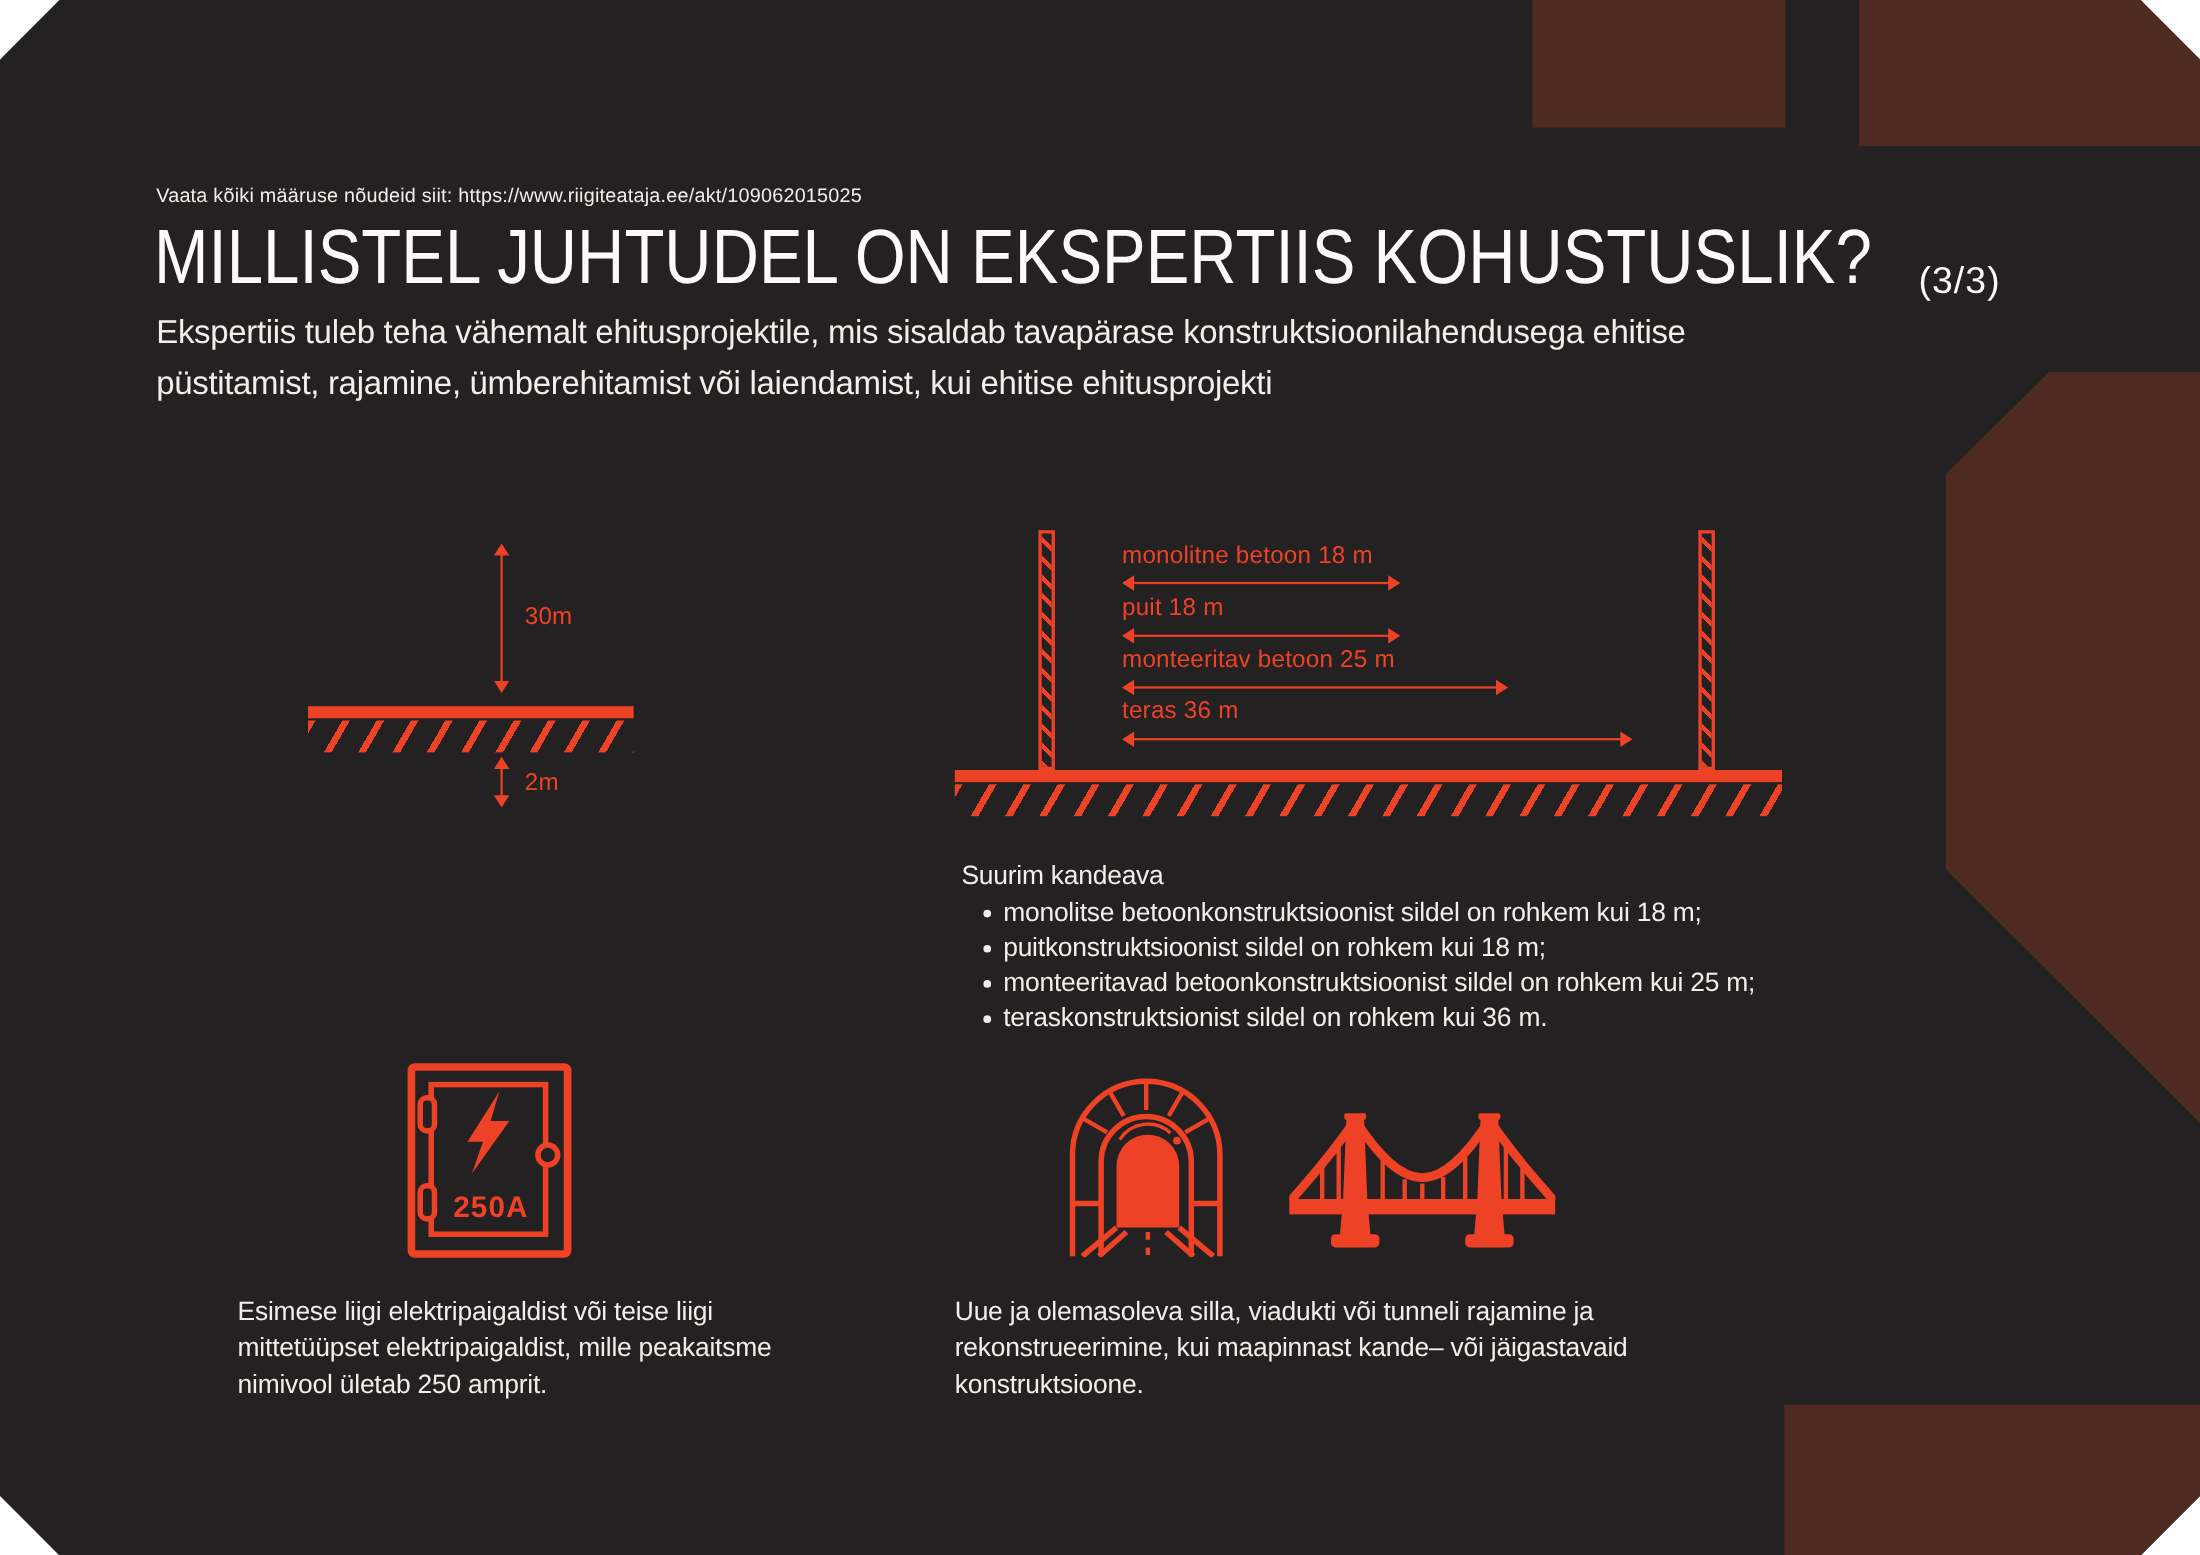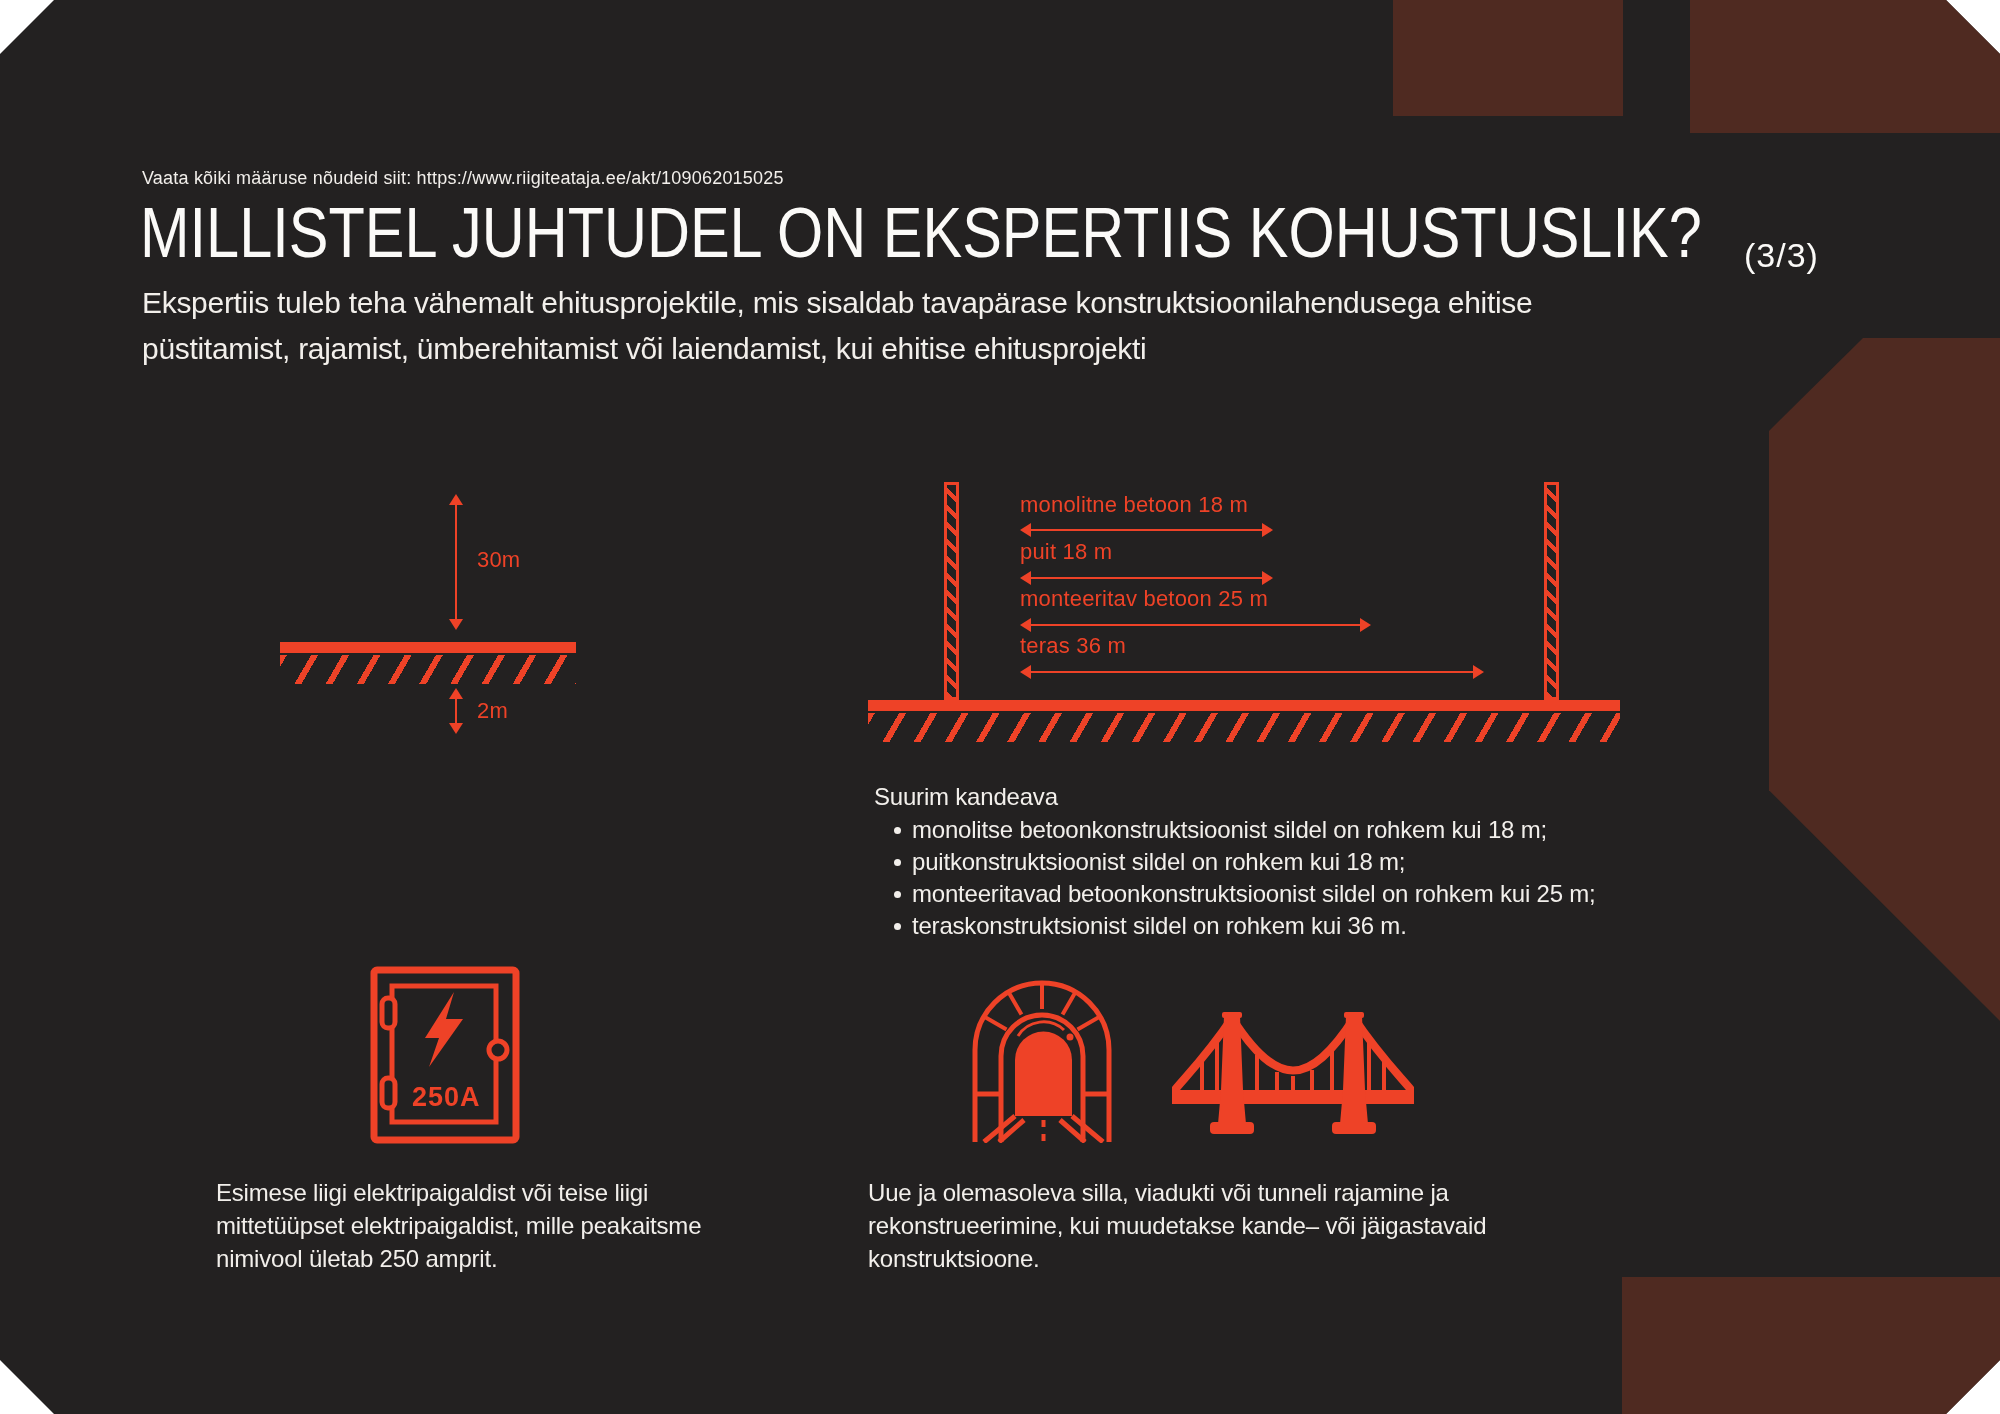--- a/index.html
+++ b/index.html
@@ -55,21 +55,21 @@
   <div class="canvas">
 
     <div class="deco" style="left:1393px;top:0;width:230px;height:116px;"></div>
     <div class="deco" style="left:1690px;top:0;width:310px;height:133px;"></div>
     <div class="deco deco-right" style="left:1769px;top:338px;width:231px;height:683px;"></div>
     <div class="deco" style="left:1622px;top:1277px;width:378px;height:137px;"></div>
 
     <div class="abs note">Vaata kõiki määruse nõudeid siit: https://www.riigiteataja.ee/akt/109062015025</div>
     <div class="abs title">MILLISTEL JUHTUDEL ON EKSPERTIIS KOHUSTUSLIK?</div>
     <div class="abs indicator">(3/3)</div>
-    <div class="abs intro">Ekspertiis tuleb teha vähemalt ehitusprojektile, mis sisaldab tavapärase konstruktsioonilahendusega ehitise püstitamist, rajamist, ümberehitamist või laiendamist, kui ehitise ehitusprojekti</div>
+    <div class="abs intro">Ekspertiis tuleb teha vähemalt ehitusprojektile, mis sisaldab tavapärase konstruktsioonilahendusega ehitise püstitamist, rajamine, ümberehitamist või laiendamist, kui ehitise ehitusprojekti</div>
 
     <div class="varrow" style="left:449px;top:494px;height:136px;">
         <span class="ln"></span>
       </div>
     <div class="rlabel" style="left:477px;top:547px;">30m</div>
     <div class="gbar" style="left:280px;top:642px;width:296px;"></div>
     <div class="ghatch" style="left:280px;top:655px;width:296px;"></div>
     <div class="varrow" style="left:449px;top:688px;height:46px;">
         <span class="ln"></span>
       </div>
@@ -143,16 +143,16 @@
       <g fill="#ee4227">
         <rect x="0" y="80" width="242" height="14"></rect>
         <rect x="50" y="2" width="20" height="6" rx="2"></rect>
         <rect x="172" y="2" width="20" height="6" rx="2"></rect>
         <path d="M52,6 L68,6 L71,80 L74,114 L46,114 L49,80 Z"></path>
         <path d="M174,6 L190,6 L193,80 L196,114 L168,114 L171,80 Z"></path>
         <rect x="38" y="112" width="44" height="12" rx="4"></rect>
         <rect x="160" y="112" width="44" height="12" rx="4"></rect>
       </g>
     </svg>
-    <div class="abs caption cap-br">Uue ja olemasoleva silla, viadukti või tunneli rajamine ja rekonstrueerimine, kui muudetakse kande– või jäigastavaid konstruktsioone.</div>
+    <div class="abs caption cap-br">Uue ja olemasoleva silla, viadukti või tunneli rajamine ja rekonstrueerimine, kui maapinnast kande– või jäigastavaid konstruktsioone.</div>
 
   </div>
 </div>
 
 </body></html>

